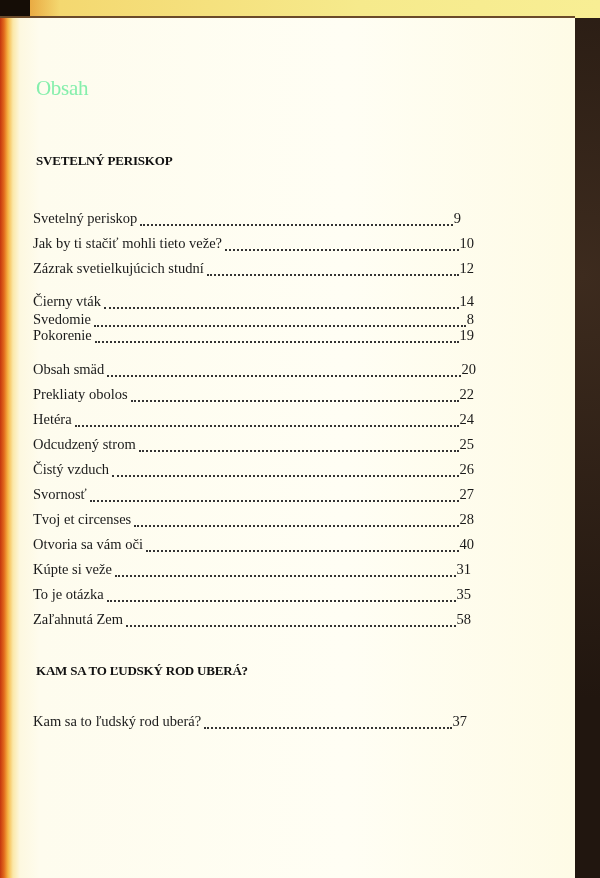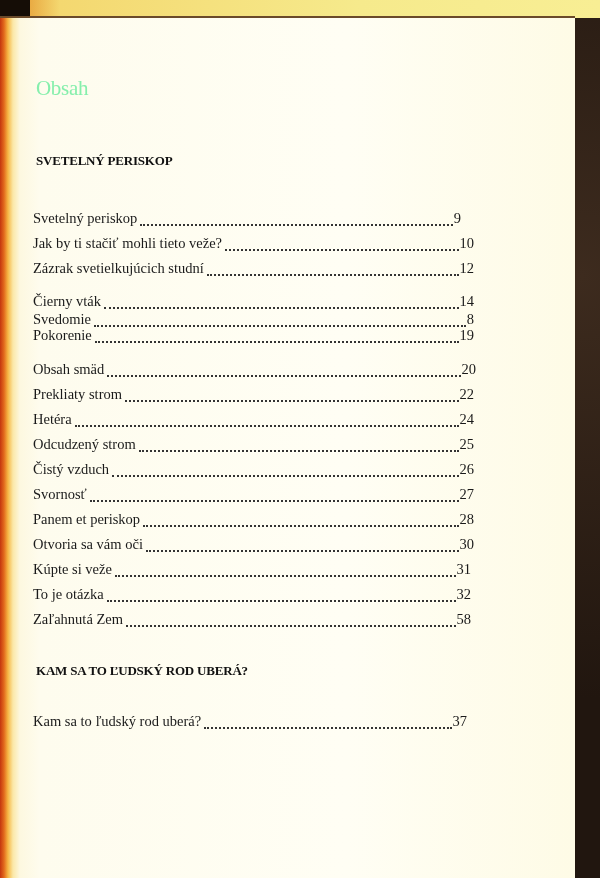--- a/index.html
+++ b/index.html
@@ -88,21 +88,21 @@
   <span class="label">Pokorenie</span>
   <span class="leader"></span>
   <span class="page-no">19</span>
 </div>
 <div class="toc-row" style="top:361px;width:443px">
   <span class="label">Obsah smäd</span>
   <span class="leader"></span>
   <span class="page-no">20</span>
 </div>
 <div class="toc-row" style="top:386px;width:441px">
-  <span class="label">Prekliaty strom</span>
+  <span class="label">Prekliaty obolos</span>
   <span class="leader"></span>
   <span class="page-no">22</span>
 </div>
 <div class="toc-row" style="top:411px;width:441px">
   <span class="label">Hetéra</span>
   <span class="leader"></span>
   <span class="page-no">24</span>
 </div>
 <div class="toc-row" style="top:436px;width:441px">
   <span class="label">Odcudzený strom</span>
@@ -113,38 +113,38 @@
   <span class="label">Čistý vzduch</span>
   <span class="leader"></span>
   <span class="page-no">26</span>
 </div>
 <div class="toc-row" style="top:486px;width:441px">
   <span class="label">Svornosť</span>
   <span class="leader"></span>
   <span class="page-no">27</span>
 </div>
 <div class="toc-row" style="top:511px;width:441px">
-  <span class="label">Panem et periskop</span>
+  <span class="label">Tvoj et circenses</span>
   <span class="leader"></span>
   <span class="page-no">28</span>
 </div>
 <div class="toc-row" style="top:536px;width:441px">
   <span class="label">Otvoria sa vám oči</span>
   <span class="leader"></span>
-  <span class="page-no">30</span>
+  <span class="page-no">40</span>
 </div>
 <div class="toc-row" style="top:561px;width:438px">
   <span class="label">Kúpte si veže</span>
   <span class="leader"></span>
   <span class="page-no">31</span>
 </div>
 <div class="toc-row" style="top:586px;width:438px">
   <span class="label">To je otázka</span>
   <span class="leader"></span>
-  <span class="page-no">32</span>
+  <span class="page-no">35</span>
 </div>
 <div class="toc-row" style="top:611px;width:438px">
   <span class="label">Zaľahnutá Zem</span>
   <span class="leader"></span>
   <span class="page-no">58</span>
 </div>
 
 <div class="section-heading" style="top:663px">KAM SA TO ĽUDSKÝ ROD UBERÁ?</div>
 
 <div class="toc-row" style="top:713px;width:434px">

